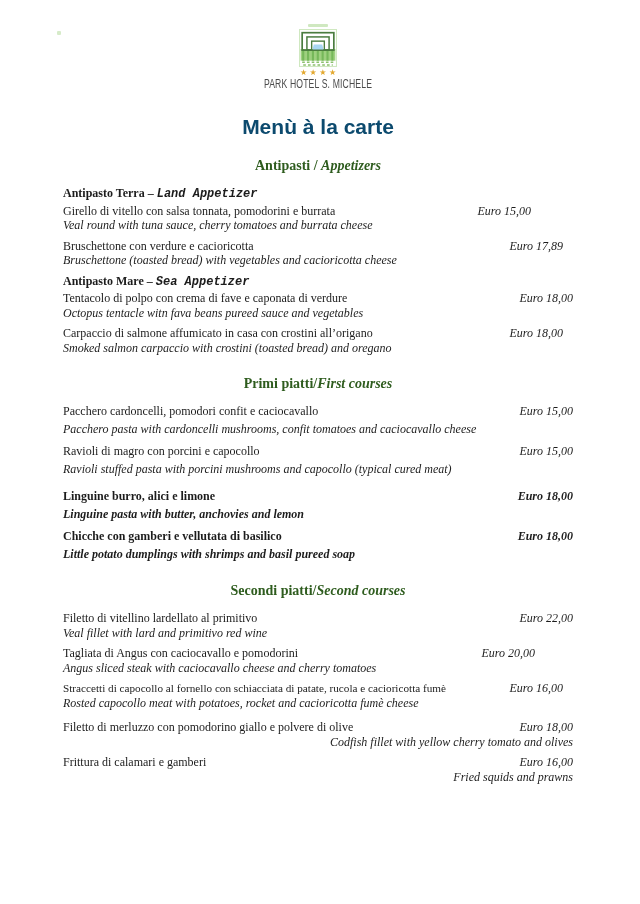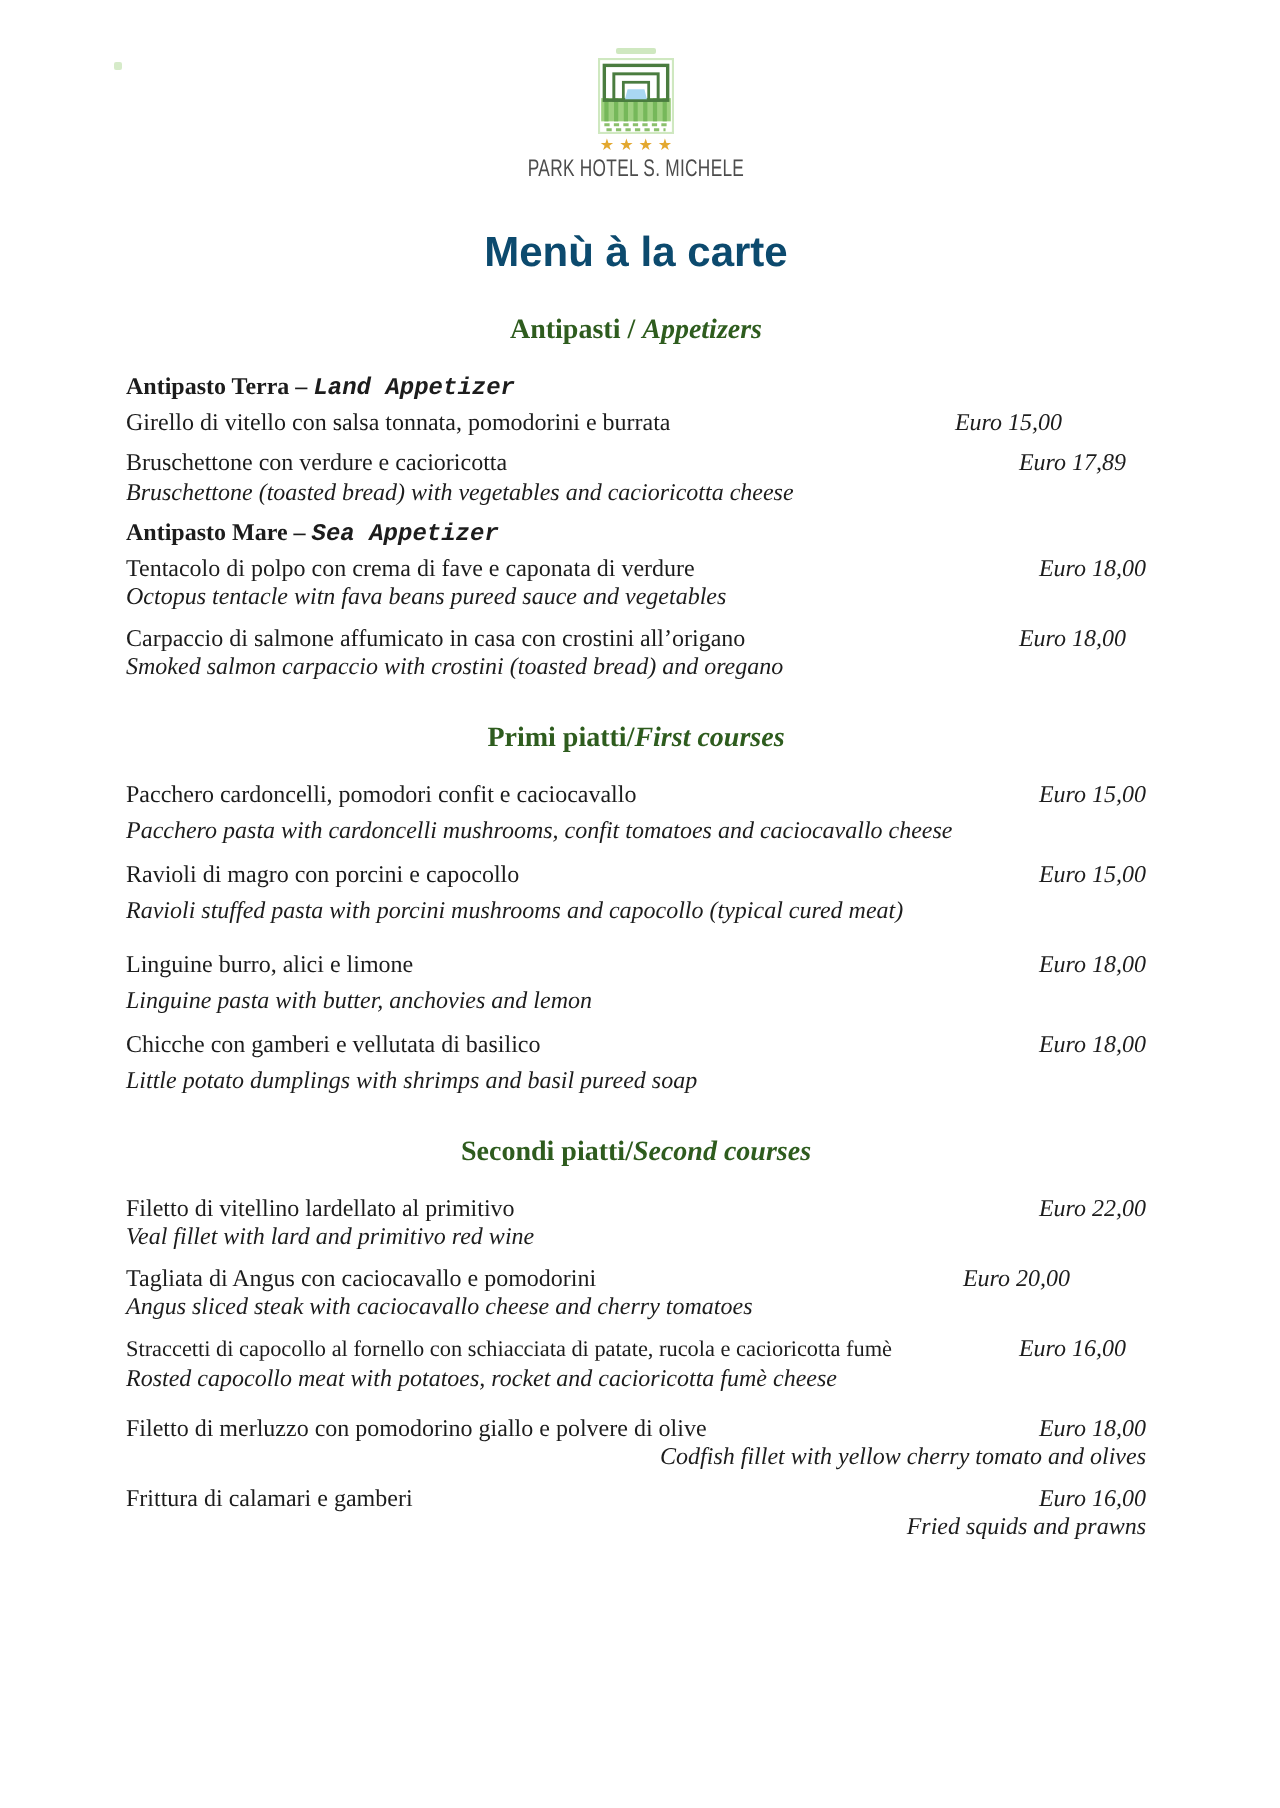--- a/index.html
+++ b/index.html
@@ -26,21 +26,21 @@
     line-height:24px;text-align:center;margin:24px 0 0 0;color:#0c4a6e;}
   
   .sec{font-size:14px;line-height:17px;font-weight:700;text-align:center;
     color:var(--section-green,#2e5c1e);margin:18px 0 0 0;}
   .section-primi .sec,.section-secondi .sec{margin-top:20px;}
   .sec .sec-b{font-style:italic;}
   .sec-body{margin-top:12px;}
   .sub{font-size:12px;line-height:14.5px;font-weight:700;margin:0 0 2px 0;}
   .sub .sub-b{font-style:italic;font-family:Liberation Mono, monospace;}
   .group + .group{margin-top:0;}
-  .section-primi .group + .group{margin-top:12px;}
+  .section-primi .group + .group{margin-top:12px;font-weight:bold;}
   .section-secondi .group + .group{margin-top:10px;text-align:right;}
   .item{margin-bottom:6px;}
   .row{display:flex;justify-content:space-between;align-items:baseline;}
   .name{font-size:12px;line-height:14.5px;white-space:nowrap;}
   .name.sm{font-size:11.2px;}
   .price{font-size:12px;line-height:14.5px;font-style:italic;white-space:nowrap;margin-left:8px;}
   .price.po-10{padding-right:10px;}
   .price.po-38{padding-right:38px;}
   .price.po-42{padding-right:42px;}
   .trans{font-size:12px;line-height:14.5px;font-style:italic;}
@@ -83,20 +83,21 @@
     <h2 class="sec"><span class="sec-a">Antipasti</span><span class="sec-sep"> / </span><span class="sec-b">Appetizers</span></h2>
     <div class="sec-body">
 
       <div class="group">
         <h3 class="sub"><span class="sub-a">Antipasto Terra – </span><span class="sub-b">Land Appetizer</span></h3>
         <div class="item">
           <div class="row">
             <span class="name">Girello di vitello con salsa tonnata, pomodorini e burrata</span>
             <span class="price po-42">Euro 15,00</span>
           </div>
+          <div class="trans">Veal round with tuna sauce, cherry tomatoes and burrata cheese</div>
         </div>
         <div class="item">
           <div class="row">
             <span class="name">Bruschettone con verdure e cacioricotta</span>
             <span class="price po-10">Euro 17,89</span>
           </div>
           <div class="trans">Bruschettone (toasted bread) with vegetables and cacioricotta cheese</div>
         </div>
       </div>
 

